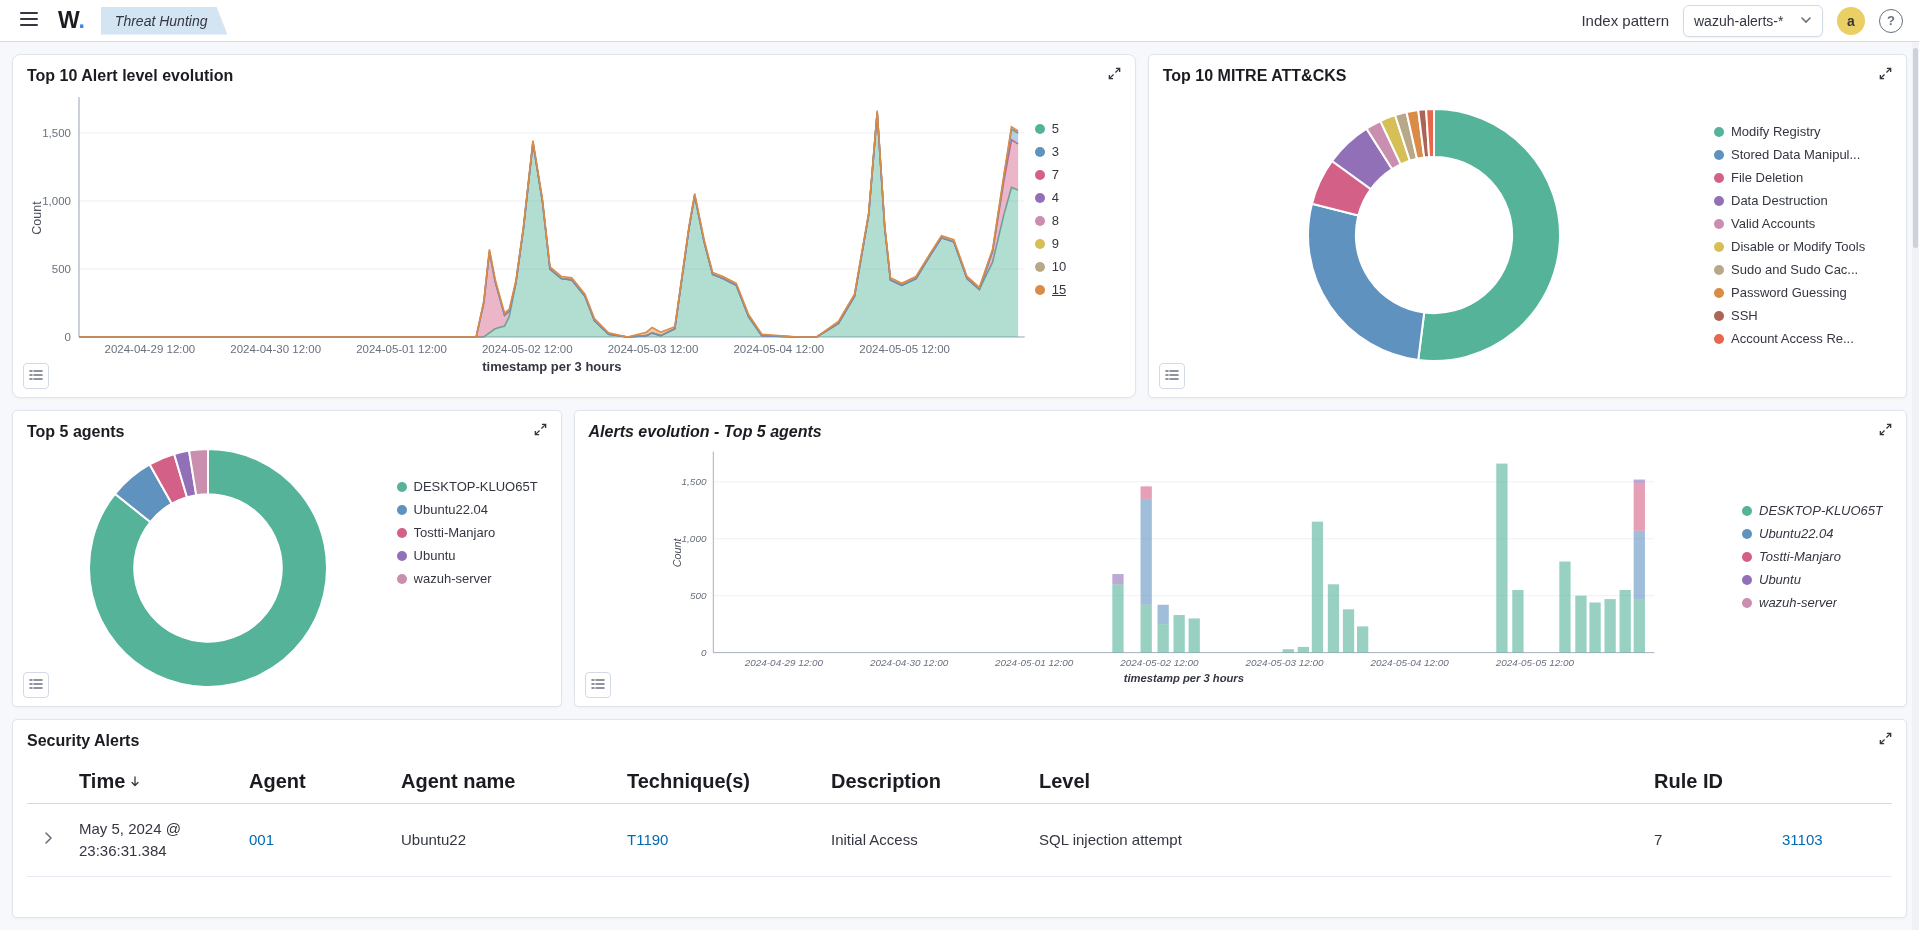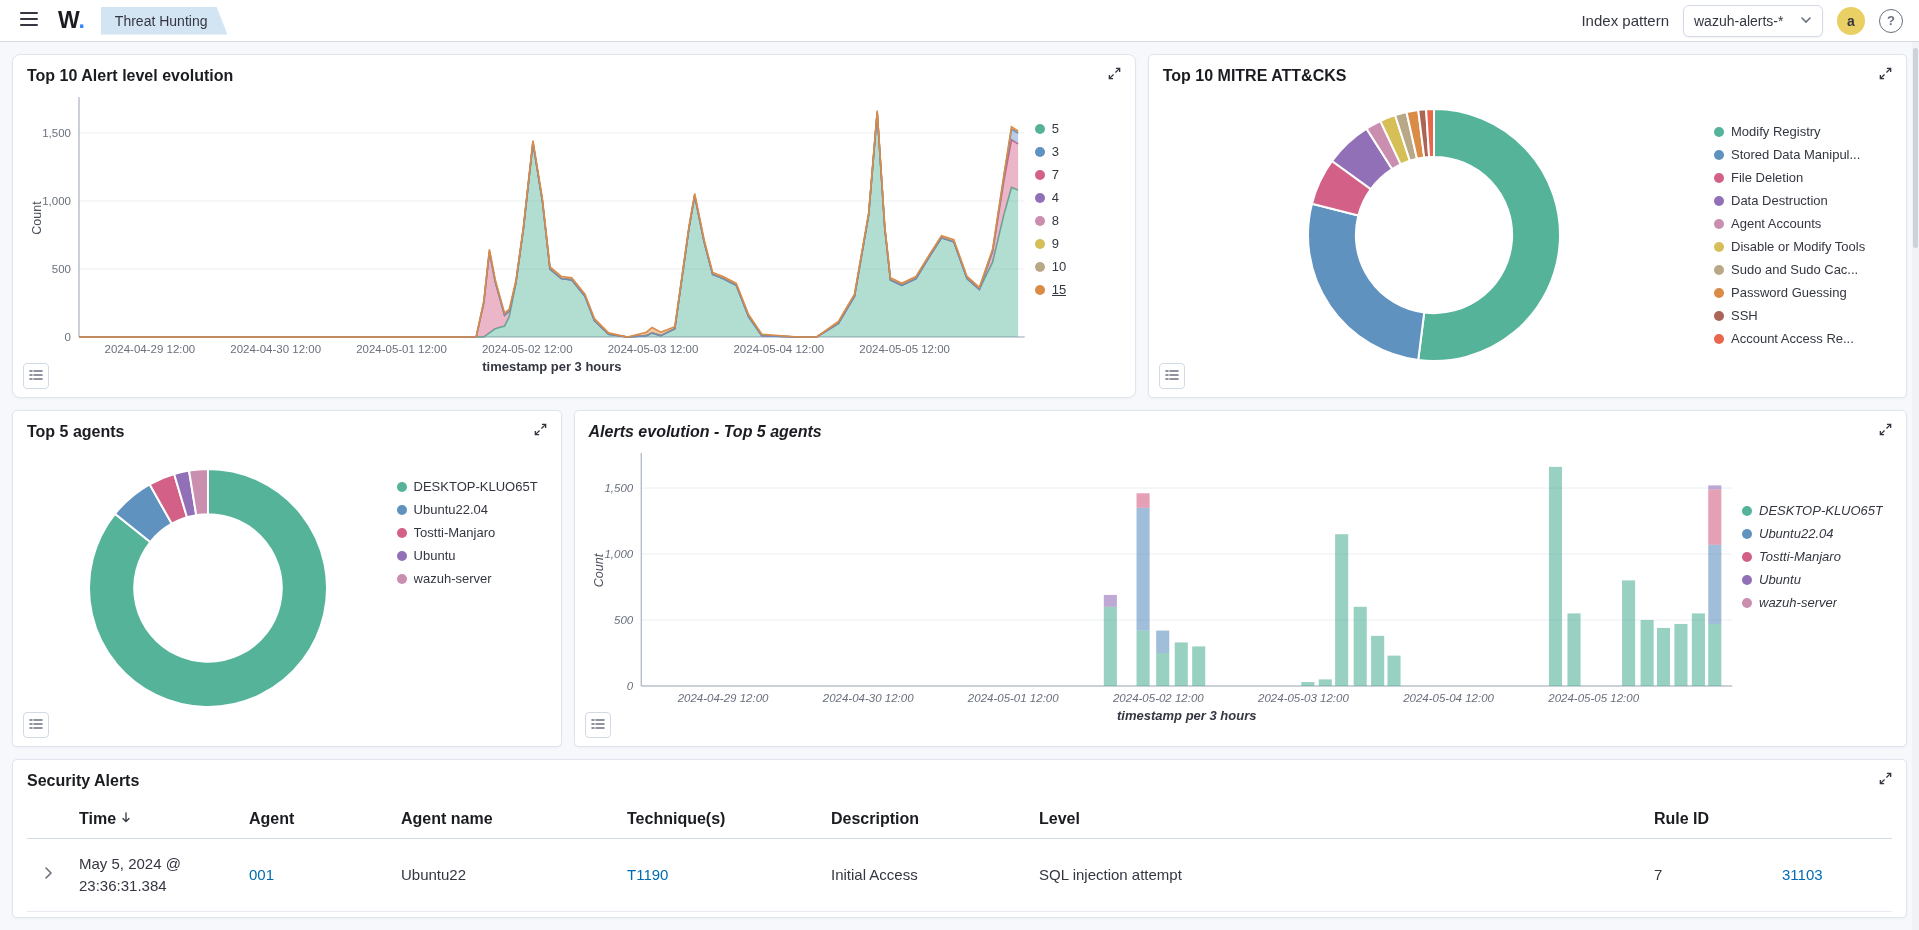--- a/index.html
+++ b/index.html
@@ -5,32 +5,32 @@
   * { box-sizing: border-box; margin: 0; padding: 0; }
   html,body { width:1919px; height:930px; overflow:hidden; }
   body { font-family:"Liberation Sans", sans-serif; background:#f7f8fc; color:#343741; }
 
   
   .topbar { height:42px; background:#fff; border-bottom:1px solid #d3dae6; display:flex; align-items:center; justify-content:space-between; padding:0 16px; }
   .nav-left { display:flex; align-items:center; gap:16px; }
   .icon-btn { background:none; border:none; cursor:pointer; display:flex; align-items:center; justify-content:center; padding:4px; }
   .logo { font-size:23px; font-weight:800; color:#1a1c21; letter-spacing:0; }
   .logo .dot { color:#3585f9; }
-  .breadcrumb-badge { background:#d3e5f3; color:#343741; font-size:14px; padding:6px 20px 6px 14px; clip-path:polygon(0 0, calc(100% - 11px) 0, 100% 100%, 0 100%); cursor:pointer; }
+  .breadcrumb-badge { background:#d3e5f3; color:#343741; font-size:14px; padding:6px 20px 6px 14px; clip-path:polygon(0 0, calc(100% - 11px) 0, 100% 100%, 0 100%); cursor:pointer;font-style:italic; }
   .nav-right { display:flex; align-items:center; gap:14px; }
   .ip-label { font-size:15px; color:#343741; }
   .ip-select { display:flex; align-items:center; justify-content:space-between; gap:10px; min-width:140px; height:32px; padding:0 10px; background:#fff; border:1px solid #d3dae6; border-radius:6px; box-shadow:0 1px 2px rgba(0,0,0,.05); font-size:14px; cursor:pointer; }
   .avatar { width:28px; height:28px; border-radius:50%; background:#eacf65; color:#343741; display:flex; align-items:center; justify-content:center; font-size:14px; font-weight:600; cursor:pointer; }
   .help-btn { width:24px; height:24px; border-radius:50%; border:1.5px solid #69707d; background:none; color:#69707d; font-size:13px; font-weight:700; display:flex; align-items:center; justify-content:center; cursor:pointer; }
 
   
   main { padding:12px; height:888px; display:flex; flex-direction:column; gap:12px; }
   .row { display:flex; gap:12px; min-height:0; }
   .row1 { height:344px; }
-  .row2 { height:337px; }
+  .row2 { height:297px; }
   .row3 { flex:1; }
   .panel { position:relative; background:#fff; border:1px solid #e0e4ee; border-radius:5px; box-shadow:0 1px 3px rgba(0,0,0,.04); padding:12px 14px; display:flex; flex-direction:column; min-width:0; overflow:hidden; }
   .panel-alert { flex:0 0 59.3%;border-radius:8px; }
   .panel-mitre { flex:1; }
   .panel-agents { flex:0 0 29%; }
   .panel-agents-evo { flex:1;font-style:italic; }
   .panel-security { flex:1; }
   .panel-head { display:flex; align-items:flex-start; justify-content:space-between; }
   .panel-title { font-size:16px; font-weight:700; color:#1a1c21; }
   .expand-btn { position:absolute; top:8px; right:10px; background:none; border:none; cursor:pointer; padding:3px; }
@@ -51,21 +51,21 @@
   .lg-label.u { text-decoration:underline; }
   .donut-flex { flex:1; display:flex; min-height:0;gap:8px; }
   .donut-wrap { flex:1; display:flex; align-items:center; justify-content:center; min-width:0; }
   svg.donut { flex:none; }
   .tick { font-size:11.5px; fill:#69707d; }
   .xlab { font-size:13px; font-weight:700; fill:#343741; }
   .ylab { font-size:12.5px; fill:#4a4f59; }
 
   
   .sa-grid { display:grid; grid-template-columns:44px 170px 152px 226px 204px 208px 1fr 128px 118px; align-items:center; }
-  .sa-th { font-size:16px; font-weight:700; color:#1a1c21; padding:10px 8px; display:flex; align-items:center; gap:4px; }
+  .sa-th { font-size:20px; font-weight:700; color:#1a1c21; padding:10px 8px; display:flex; align-items:center; gap:4px; }
   .sa-head { border-bottom:1px solid #d3dae6; margin-top:10px; }
   .sa-td { font-size:15px; padding:14px 8px; line-height:1.45; }
   .sa-row { border-bottom:1px solid #e9ebf2; }
   .sa-td a { color:#006bb4; text-decoration:none; cursor:pointer;text-align:center; }
   .row-expander { background:none; border:none; cursor:pointer; padding:4px 8px; display:flex; align-items:center; }
 
   
   .scrollbar { position:fixed; top:42px; right:0; width:7px; height:888px; background:#f1f2f6; }
   .scrollbar-thumb { position:absolute; top:6px; left:1px; width:5px; height:200px; border-radius:3px; background:#ccd1dc; }
 </style>
@@ -223,21 +223,21 @@
             <div class="lg-item">
               <span class="lg-dot" style="background: rgb(211, 96, 134);"></span>
               <span class="lg-label">File Deletion</span>
             </div>
             <div class="lg-item">
               <span class="lg-dot" style="background: rgb(145, 112, 184);"></span>
               <span class="lg-label">Data Destruction</span>
             </div>
             <div class="lg-item">
               <span class="lg-dot" style="background: rgb(202, 142, 174);"></span>
-              <span class="lg-label">Agent Accounts</span>
+              <span class="lg-label">Valid Accounts</span>
             </div>
             <div class="lg-item">
               <span class="lg-dot" style="background: rgb(214, 191, 87);"></span>
               <span class="lg-label">Disable or Modify Tools</span>
             </div>
             <div class="lg-item">
               <span class="lg-dot" style="background: rgb(185, 168, 136);"></span>
               <span class="lg-label">Sudo and Sudo Cac...</span>
             </div>
             <div class="lg-item">

